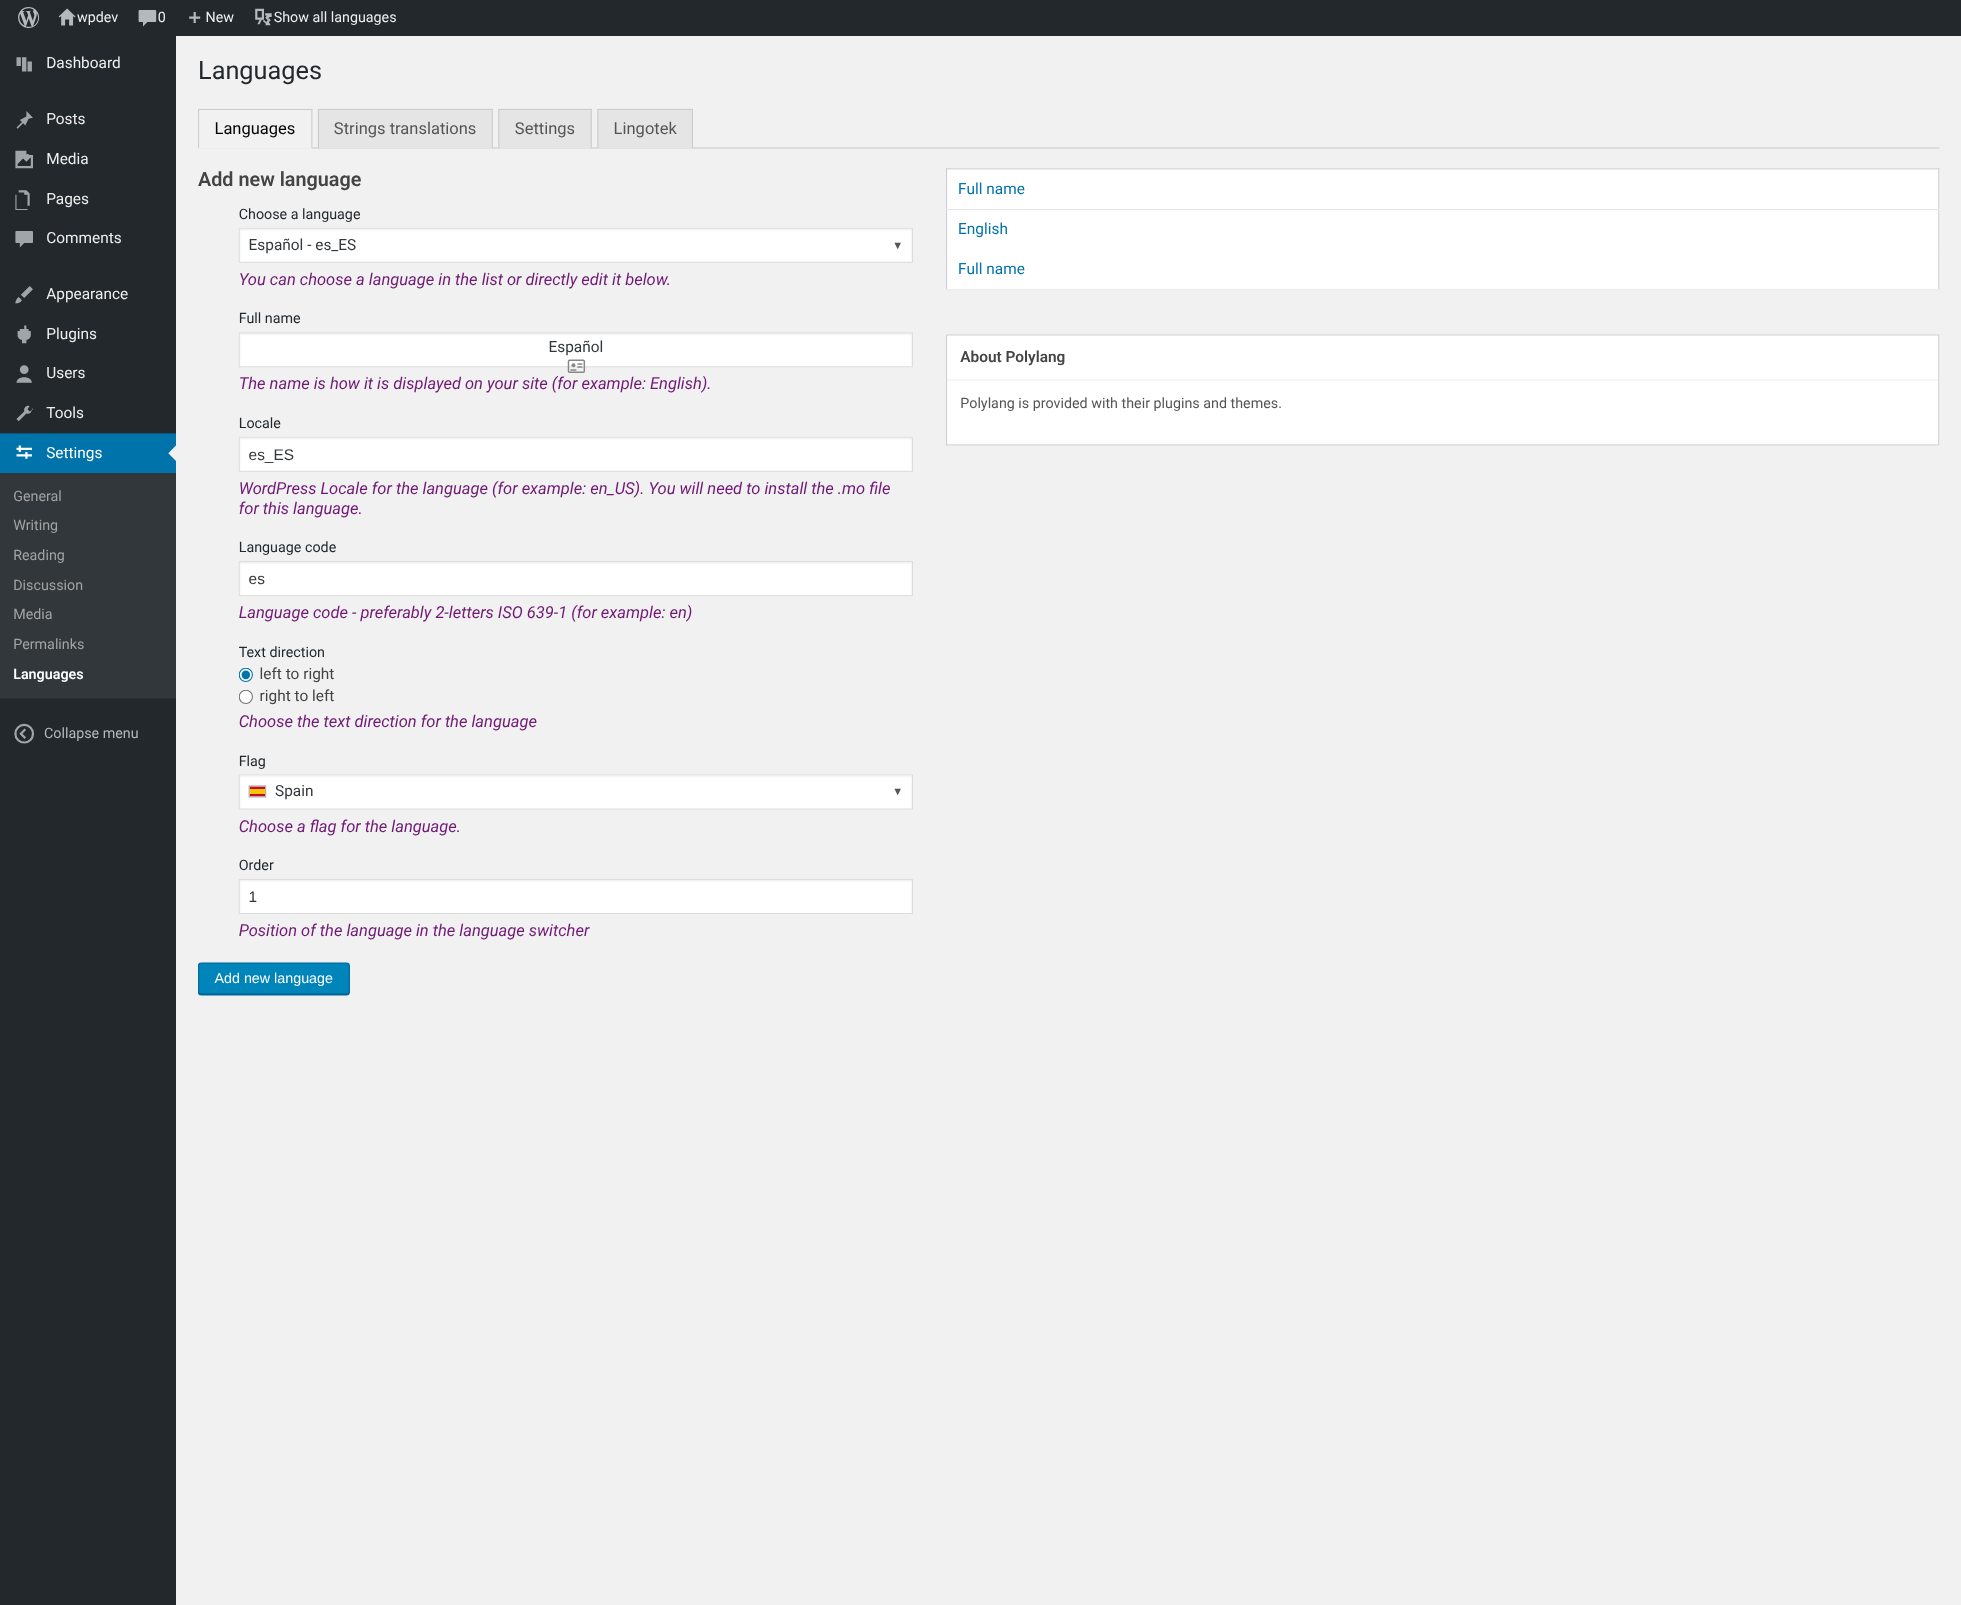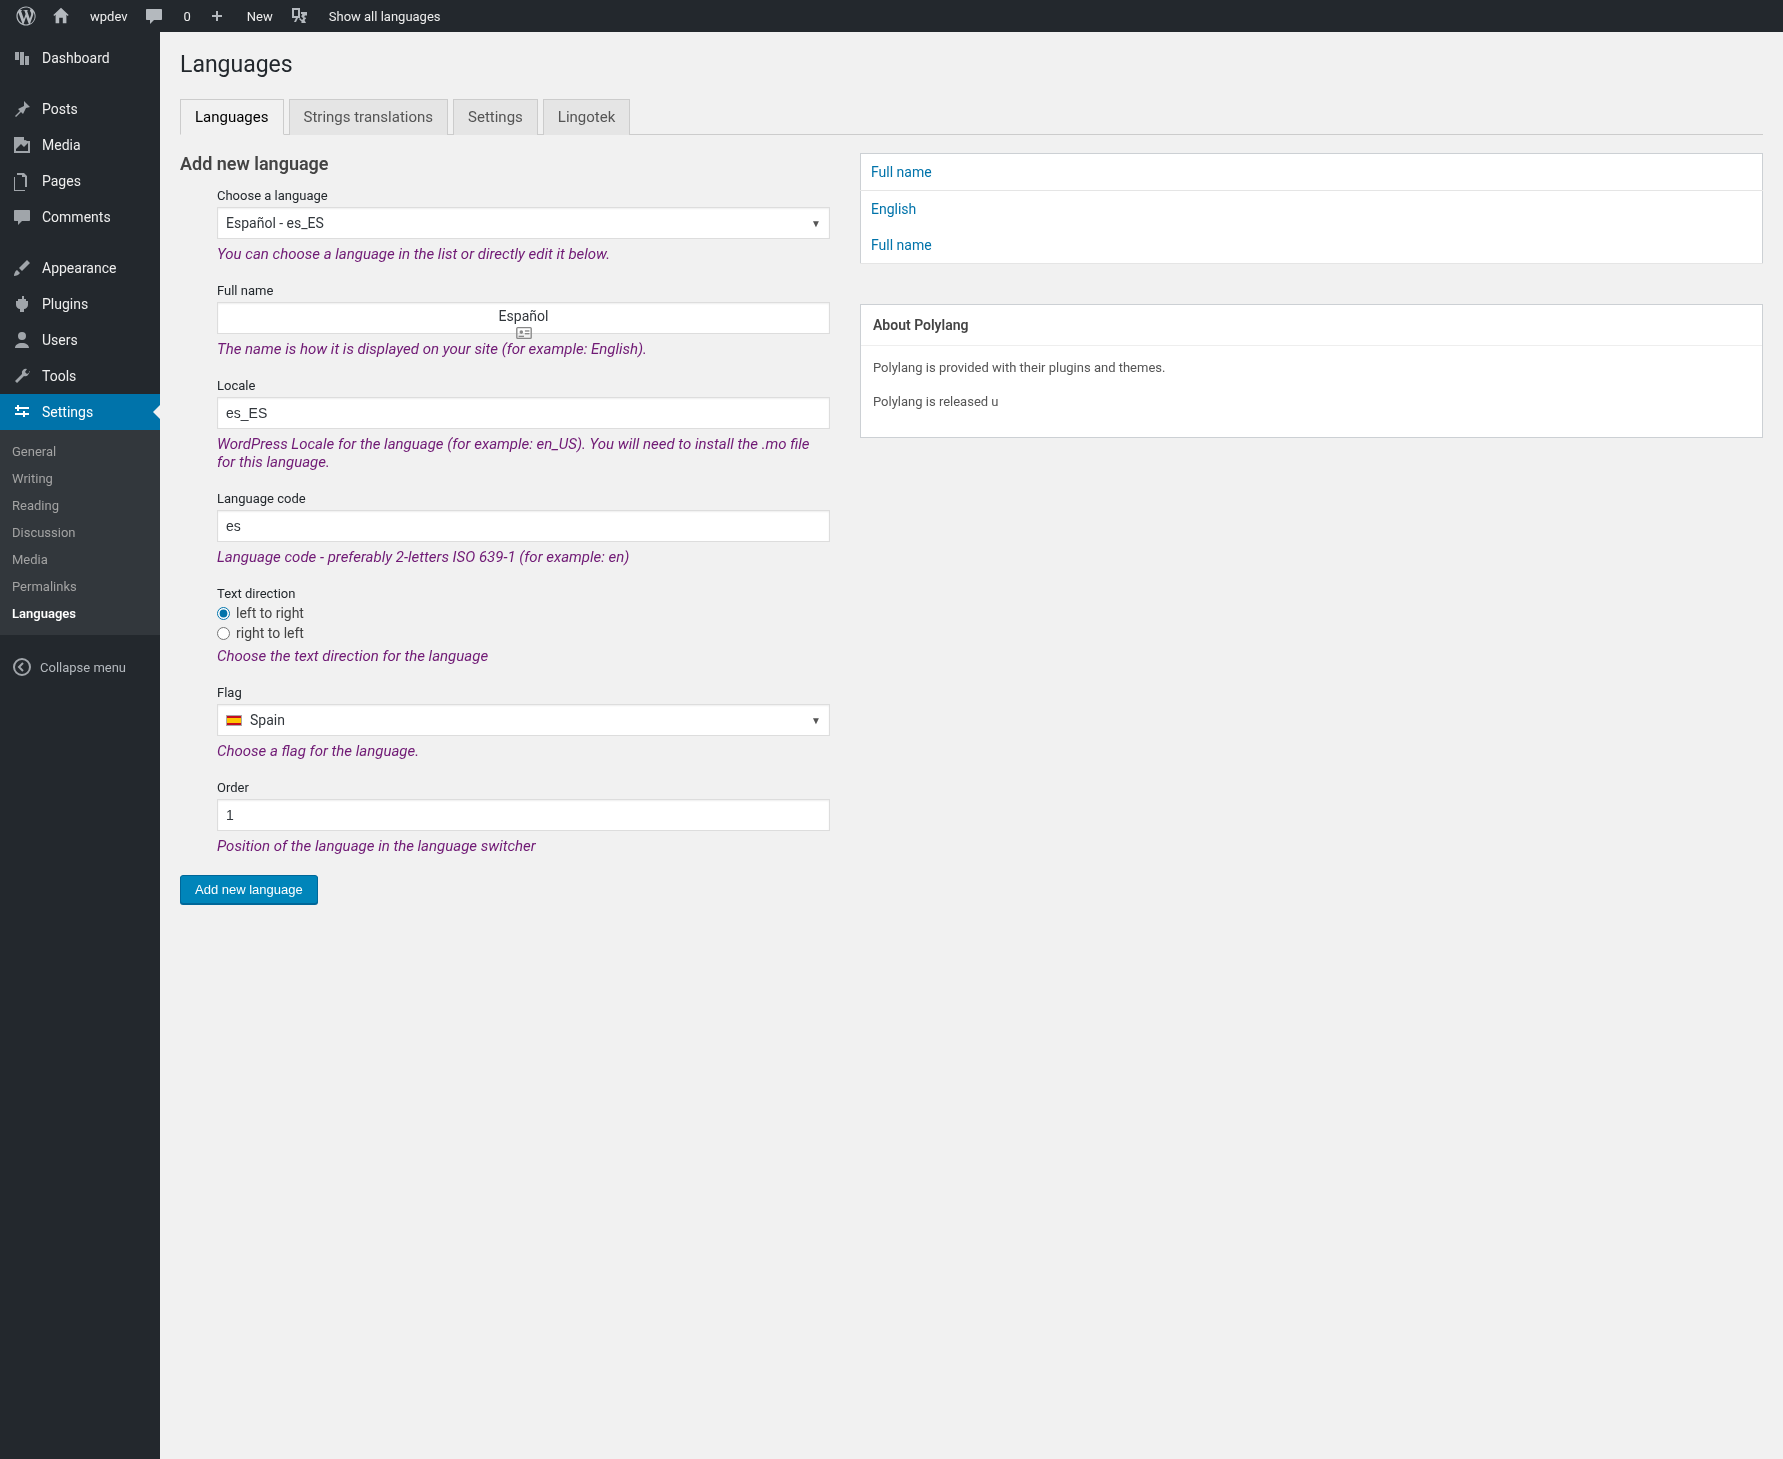--- a/index.html
+++ b/index.html
@@ -25,21 +25,21 @@
   }
   .adminbar .ab-item {
     display: flex;
     align-items: center;
     padding: 0 8px;
     height: 32px;
     color: #b4b9be;
     cursor: pointer;
   }
   .adminbar .ab-item svg { fill: #b4b9be; }
-  .adminbar .ab-label { margin-left: 20px; color: #eee; }
+  .adminbar .ab-label { margin-left: 0; color: #eee; }
 
   
   .sidebar {
     position: fixed;
     top: 32px;
     left: 0;
     bottom: 0;
     width: 160px;
     background: #23282d;
     color: #eee;
@@ -463,18 +463,17 @@
           <tr>
               <th><a href="#">Full name</a></th>
             </tr>
         </tfoot>
       </table>
 
       <div class="postbox">
         <h2>About Polylang</h2>
         <div class="inside">
           <p>Polylang is provided with their plugins and themes.</p>
-          <p>Polylang is released u</p>
         </div>
       </div>
     </div>
   </div>
 </div>
 
 </body></html>

